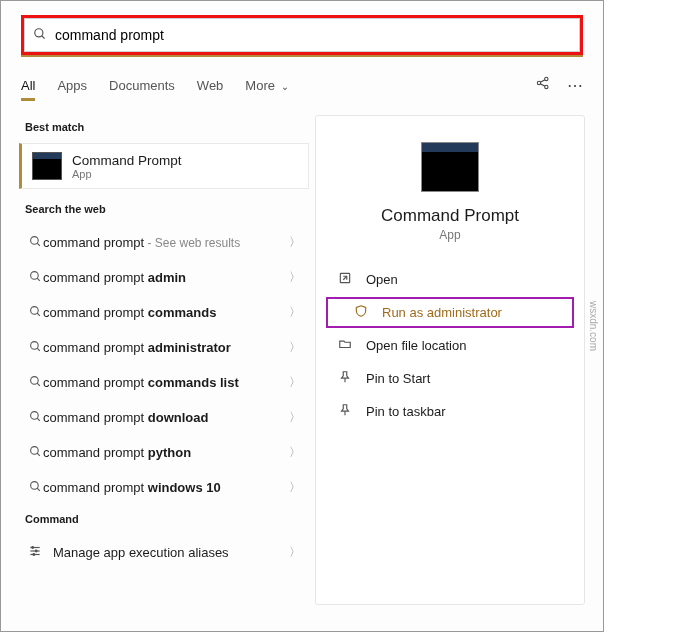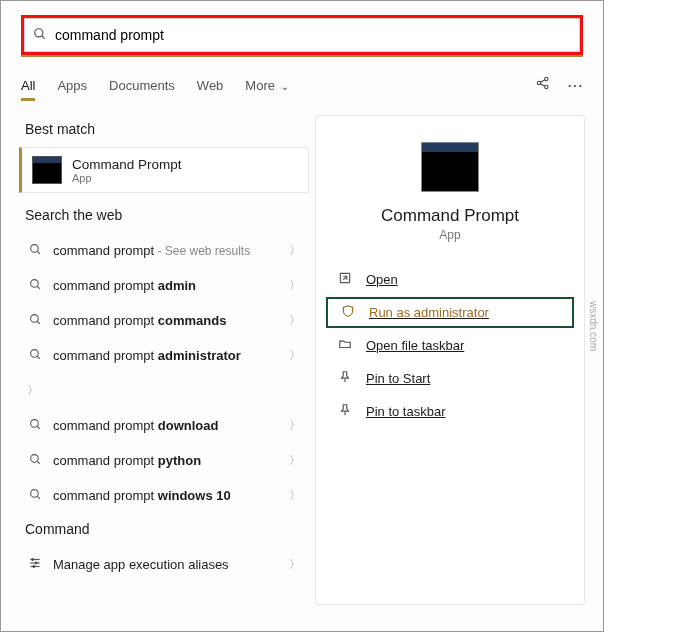--- a/index.html
+++ b/index.html
@@ -73,60 +73,59 @@
   }
   .right {
     flex: 1;
     border: 1px solid #e6e6e6;
     background: #fff;
     border-radius: 3px;
     padding: 20px 8px 8px 8px;
     margin-top: 2px;
     height: 490px;
   }
-  .section-title { font-weight: 400; font-size: 14px; margin: 8px 0 10px 6px; }
+  .section-title { font-weight: 700; font-size: 11px; margin: 8px 0 10px 6px; }
   .best-match {
     display:flex; align-items:center;
     background:#fff; border:1px solid #e8e8e8;
     padding: 8px 10px;
     border-left: 3px solid #af8b3a;
     margin-bottom: 14px;
   }
   .cmd-thumb {
     width: 30px; height: 28px; background:#000; border:1px solid #555;
     margin-right: 10px; position:relative;
   }
   .cmd-thumb::before { content:""; position:absolute; top:0;left:0;right:0;height:6px;background:#233a5a; }
   .bm-text .t { font-size: 13.5px; }
   .bm-text .s { font-size: 11px; color:#777; }
   .web-item, .setting-item {
     display:flex; align-items:center; justify-content:space-between;
     padding: 9px 8px;
     cursor: pointer;
   }
-  .web-item .left-box { display:flex; align-items:flex-start; gap:10px; }
+  .web-item .left-box { display:flex; align-items:flex-start; }
   .web-item .icon, .setting-item .icon { color:#555; width:16px; text-align:center; font-size:13px;}
   .web-item .subtle { color:#888; font-size:12px; }
   .chev-right { color:#888; font-size:12px; }
   strong { font-weight:600; }
   .right .app-thumb {
     width: 58px; height: 50px; background:#000; border:1px solid #888;
     margin: 6px auto 14px auto; position:relative;
   }
   .right .app-thumb::before { content:""; position:absolute; top:0;left:0;right:0;height:9px;background:#233a5a; }
   .right .app-title { text-align:center; font-size:17px; margin-bottom:2px; }
   .right .app-sub { text-align:center; font-size:12px; color:#777; margin-bottom: 22px;}
   .action {
     display:flex; align-items:center; gap:12px;
     padding: 7px 10px; cursor:pointer; font-size:13px;
     margin: 2px 2px;
-    text-decoration: underline;
   }
   .action .icon { width:18px; text-align:center; color:#555; font-size:14px;}
-  .action.highlight { border:2px solid #14532d; padding:5px 11px; }
+  .action.highlight { border:2px solid #a21caf; padding:5px 24px; }
   .action.highlight span, .action.highlight .icon { color:#a06a1a; }
   .watermark {
     position: absolute;
     right: 4px;
     top: 300px;
     transform: rotate(0deg);
     font-size: 10px;
     color: #aaa;
     writing-mode: vertical-rl;
   }
@@ -221,20 +220,27 @@
             <div class="left-box">
               <span class="icon"><svg width="13" height="13" viewBox="0 0 24 24" fill="none" stroke="currentColor" stroke-width="2">
                   <circle cx="10" cy="10" r="7"></circle>
                   <line x1="20" y1="20" x2="15" y2="15"></line>
                 </svg></span>
               <span>command prompt <strong>administrator</strong></span>
             </div>
             <span class="chev-right">〉</span>
           </div>
           <div class="web-item">
+            <div class="left-box">
+              <span class="icon"><svg width="13" height="13" viewBox="0 0 24 24" fill="none" stroke="currentColor" stroke-width="2">
+                  <circle cx="10" cy="10" r="7"></circle>
+                  <line x1="20" y1="20" x2="15" y2="15"></line>
+                </svg></span>
+              <span>command prompt <strong>commands list</strong></span>
+            </div>
             <span class="chev-right">〉</span>
           </div>
           <div class="web-item">
             <div class="left-box">
               <span class="icon"><svg width="13" height="13" viewBox="0 0 24 24" fill="none" stroke="currentColor" stroke-width="2">
                   <circle cx="10" cy="10" r="7"></circle>
                   <line x1="20" y1="20" x2="15" y2="15"></line>
                 </svg></span>
               <span>command prompt <strong>download</strong></span>
             </div>
@@ -307,21 +313,21 @@
         </span>
         <span>Run as administrator</span>
       </div>
 
       <div class="action">
         <span class="icon">
           <svg width="14" height="14" viewBox="0 0 24 24" fill="none" stroke="currentColor" stroke-width="2">
               <path d="M3 7 L3 18 L21 18 L21 9 L12 9 L10 7 Z"></path>
             </svg>
         </span>
-        <span>Open file taskbar</span>
+        <span>Open file location</span>
       </div>
 
       <div class="action">
         <span class="icon">
           <svg width="14" height="14" viewBox="0 0 24 24" fill="none" stroke="currentColor" stroke-width="2">
               <path d="M9 3 L15 3 L15 10 L18 14 L6 14 L9 10 Z"></path>
               <line x1="12" y1="14" x2="12" y2="21"></line>
             </svg>
         </span>
         <span>Pin to Start</span>

